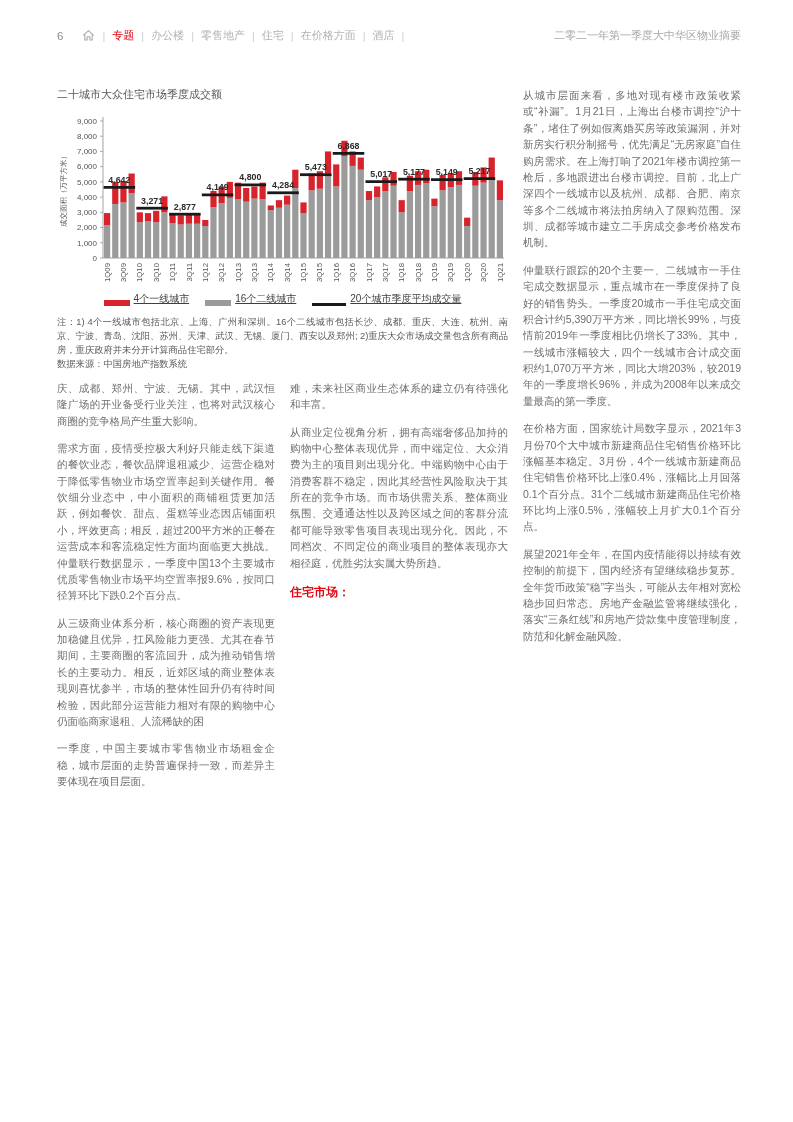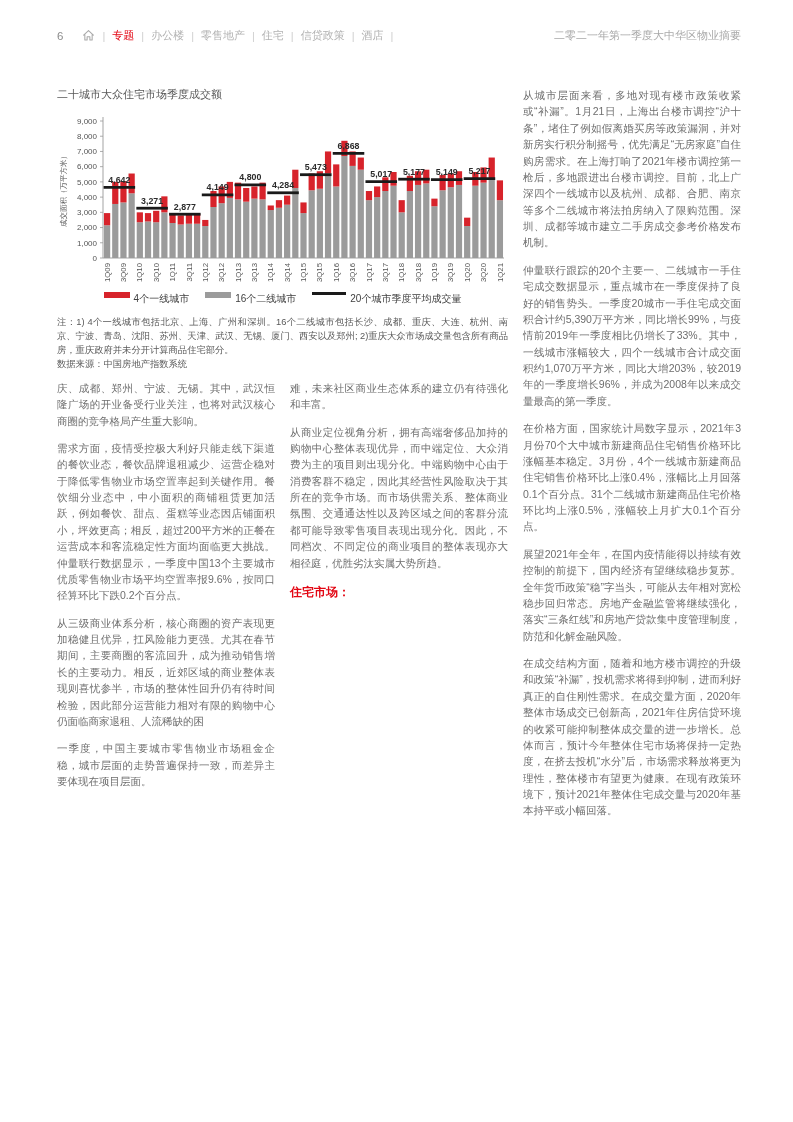--- a/index.html
+++ b/index.html
@@ -19,21 +19,21 @@
   .sep { color:#cfcfcf; }
   .hdr-right { color:#a9a9a9; font-size:11px; }
   
   .content { display:flex; gap:15px; }
   .main-col { width:451px; flex:0 0 451px; }
   .right-col { width:218px; flex:0 0 218px; }
   
   .chart-title { font-size:11px; color:#595959; margin-bottom:10px; }
   .chart-svg { display:block; width:451px; height:178px; }
   .legend { display:flex; justify-content:center; align-items:center; gap:16px; font-size:10px; color:#404040; margin:2px 0 10px; }
-  .legend .item { display:flex; align-items:flex-start; gap:4px; }
+  .legend .item { display:flex; align-items:flex-end; gap:4px;text-decoration:underline; }
   .sw-bar { width:26px; height:6px; display:inline-block; }
   .sw-line { width:34px; height:3px; display:inline-block; }
   .notes { font-size:9.3px; line-height:1.5; color:#595959; text-align:justify; }
   .notes p { margin:0; }
   
   .two-cols { display:flex; gap:15px; margin-top:8px; }
   .tcol { width:218px; flex:0 0 218px; }
   .tcol p, .right-col p { margin:0 0 11px; font-size:10.5px; line-height:1.56; color:#6e6e6e; text-align:justify; }
   .sec-head { color:#e30613; font-weight:bold; font-size:12px; margin:13px 0 7px; }
 </style>
@@ -52,21 +52,21 @@
       </span>
       <span class="sep">|</span>
       <span class="navitem active">专题</span>
       <span class="sep">|</span>
       <span class="navitem">办公楼</span>
       <span class="sep">|</span>
       <span class="navitem">零售地产</span>
       <span class="sep">|</span>
       <span class="navitem">住宅</span>
       <span class="sep">|</span>
-      <span class="navitem">信贷政策</span>
+      <span class="navitem">在价格方面</span>
       <span class="sep">|</span>
       <span class="navitem">酒店</span>
       <span class="sep">|</span>
     </div>
     <div class="hdr-right">二零二一年第一季度大中华区物业摘要</div>
   </div>
 
   <div class="content">
     <div class="main-col">
 
@@ -277,16 +277,15 @@
           <div class="sec-head">住宅市场：</div>
         </div>
       </div>
     </div>
 
     <div class="right-col">
       <p>从城市层面来看，多地对现有楼市政策收紧或“补漏”。1月21日，上海出台楼市调控“沪十条”，堵住了例如假离婚买房等政策漏洞，并对新房实行积分制摇号，优先满足“无房家庭”自住购房需求。在上海打响了2021年楼市调控第一枪后，多地跟进出台楼市调控。目前，北上广深四个一线城市以及杭州、成都、合肥、南京等多个二线城市将法拍房纳入了限购范围。深圳、成都等城市建立二手房成交参考价格发布机制。</p>
       <p>仲量联行跟踪的20个主要一、二线城市一手住宅成交数据显示，重点城市在一季度保持了良好的销售势头。一季度20城市一手住宅成交面积合计约5,390万平方米，同比增长99%，与疫情前2019年一季度相比仍增长了33%。其中，一线城市涨幅较大，四个一线城市合计成交面积约1,070万平方米，同比大增203%，较2019年的一季度增长96%，并成为2008年以来成交量最高的第一季度。</p>
       <p>在价格方面，国家统计局数字显示，2021年3月份70个大中城市新建商品住宅销售价格环比涨幅基本稳定。3月份，4个一线城市新建商品住宅销售价格环比上涨0.4%，涨幅比上月回落0.1个百分点。31个二线城市新建商品住宅价格环比均上涨0.5%，涨幅较上月扩大0.1个百分点。</p>
       <p>展望2021年全年，在国内疫情能得以持续有效控制的前提下，国内经济有望继续稳步复苏。全年货币政策“稳”字当头，可能从去年相对宽松稳步回归常态。房地产金融监管将继续强化，落实“三条红线”和房地产贷款集中度管理制度，防范和化解金融风险。</p>
-      <p>在成交结构方面，随着和地方楼市调控的升级和政策“补漏”，投机需求将得到抑制，进而利好真正的自住刚性需求。在成交量方面，2020年整体市场成交已创新高，2021年住房信贷环境的收紧可能抑制整体成交量的进一步增长。总体而言，预计今年整体住宅市场将保持一定热度，在挤去投机“水分”后，市场需求释放将更为理性，整体楼市有望更为健康。在现有政策环境下，预计2021年整体住宅成交量与2020年基本持平或小幅回落。</p>
     </div>
   </div>
 </div>
 
 </body></html>

